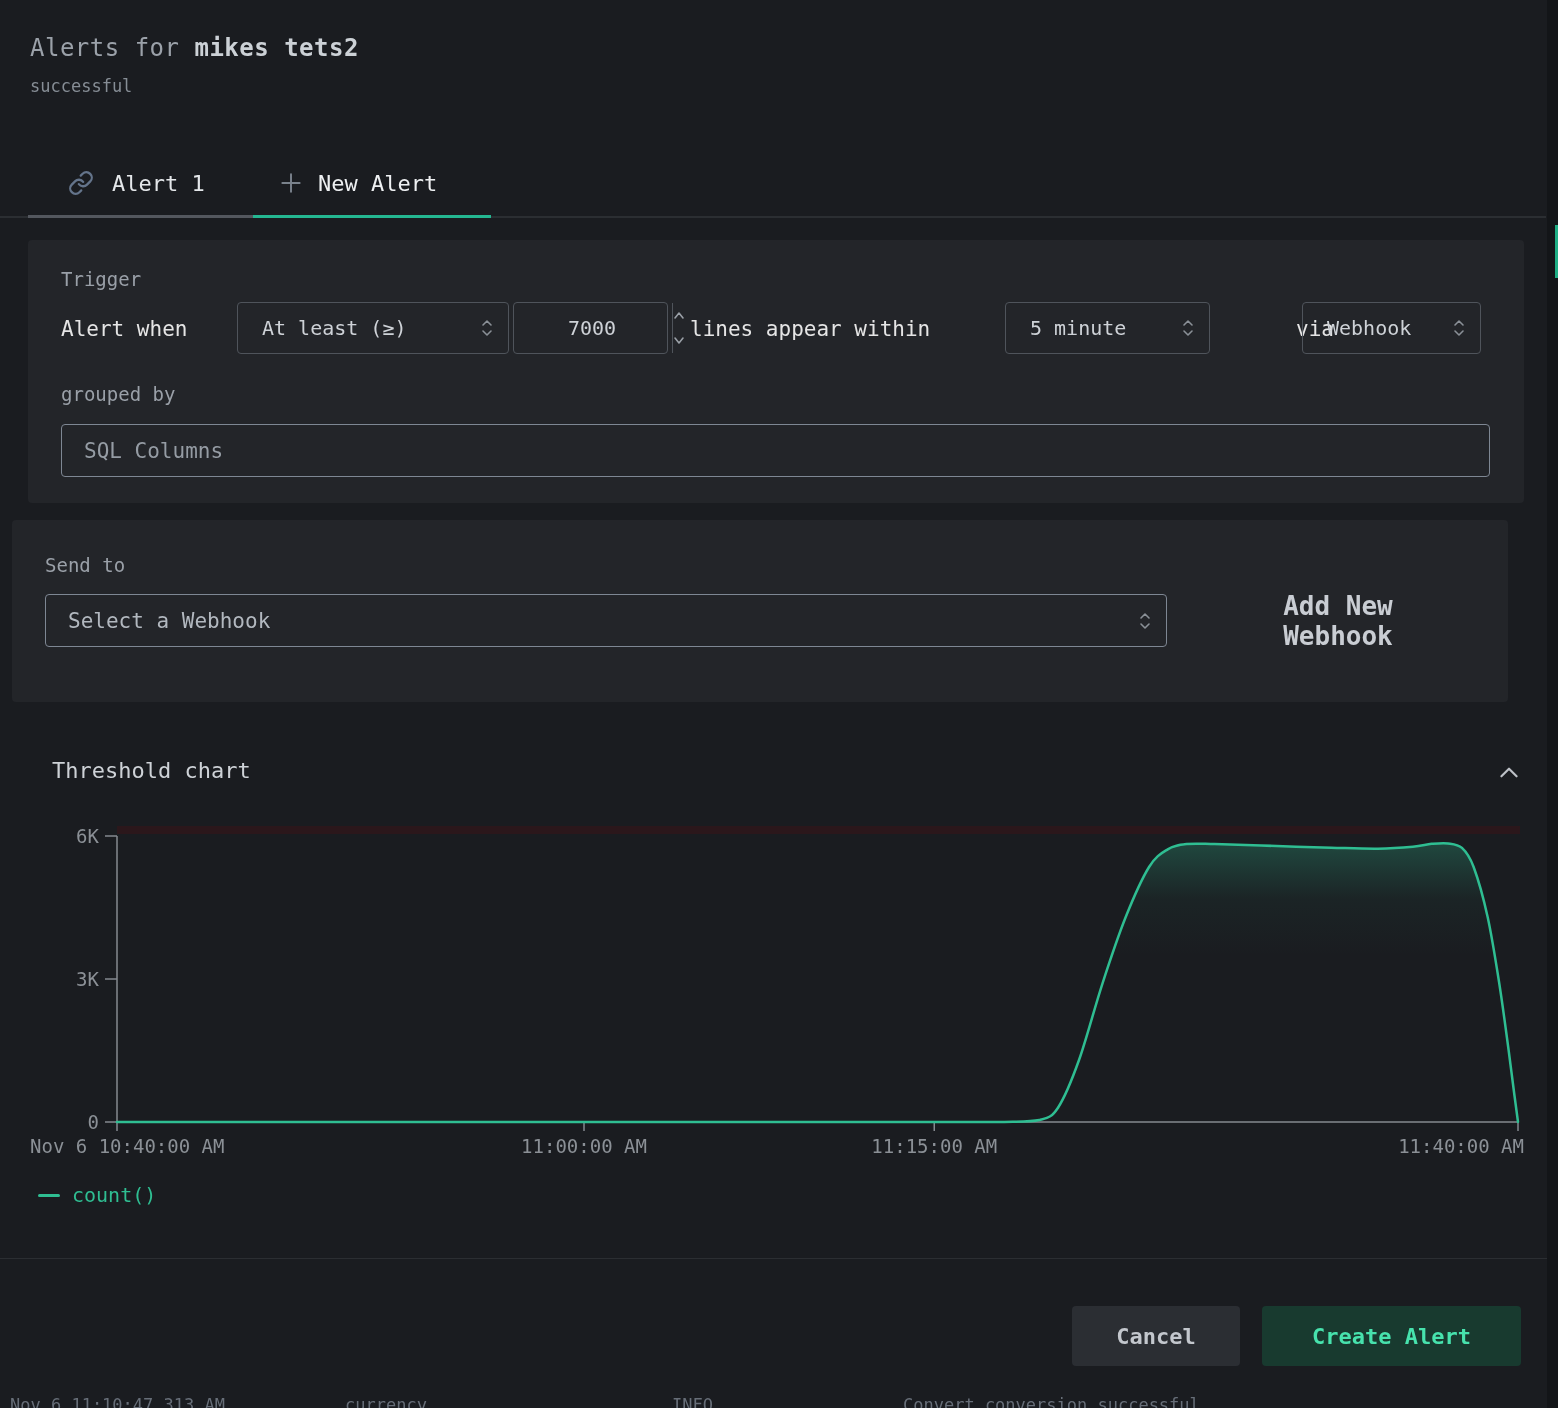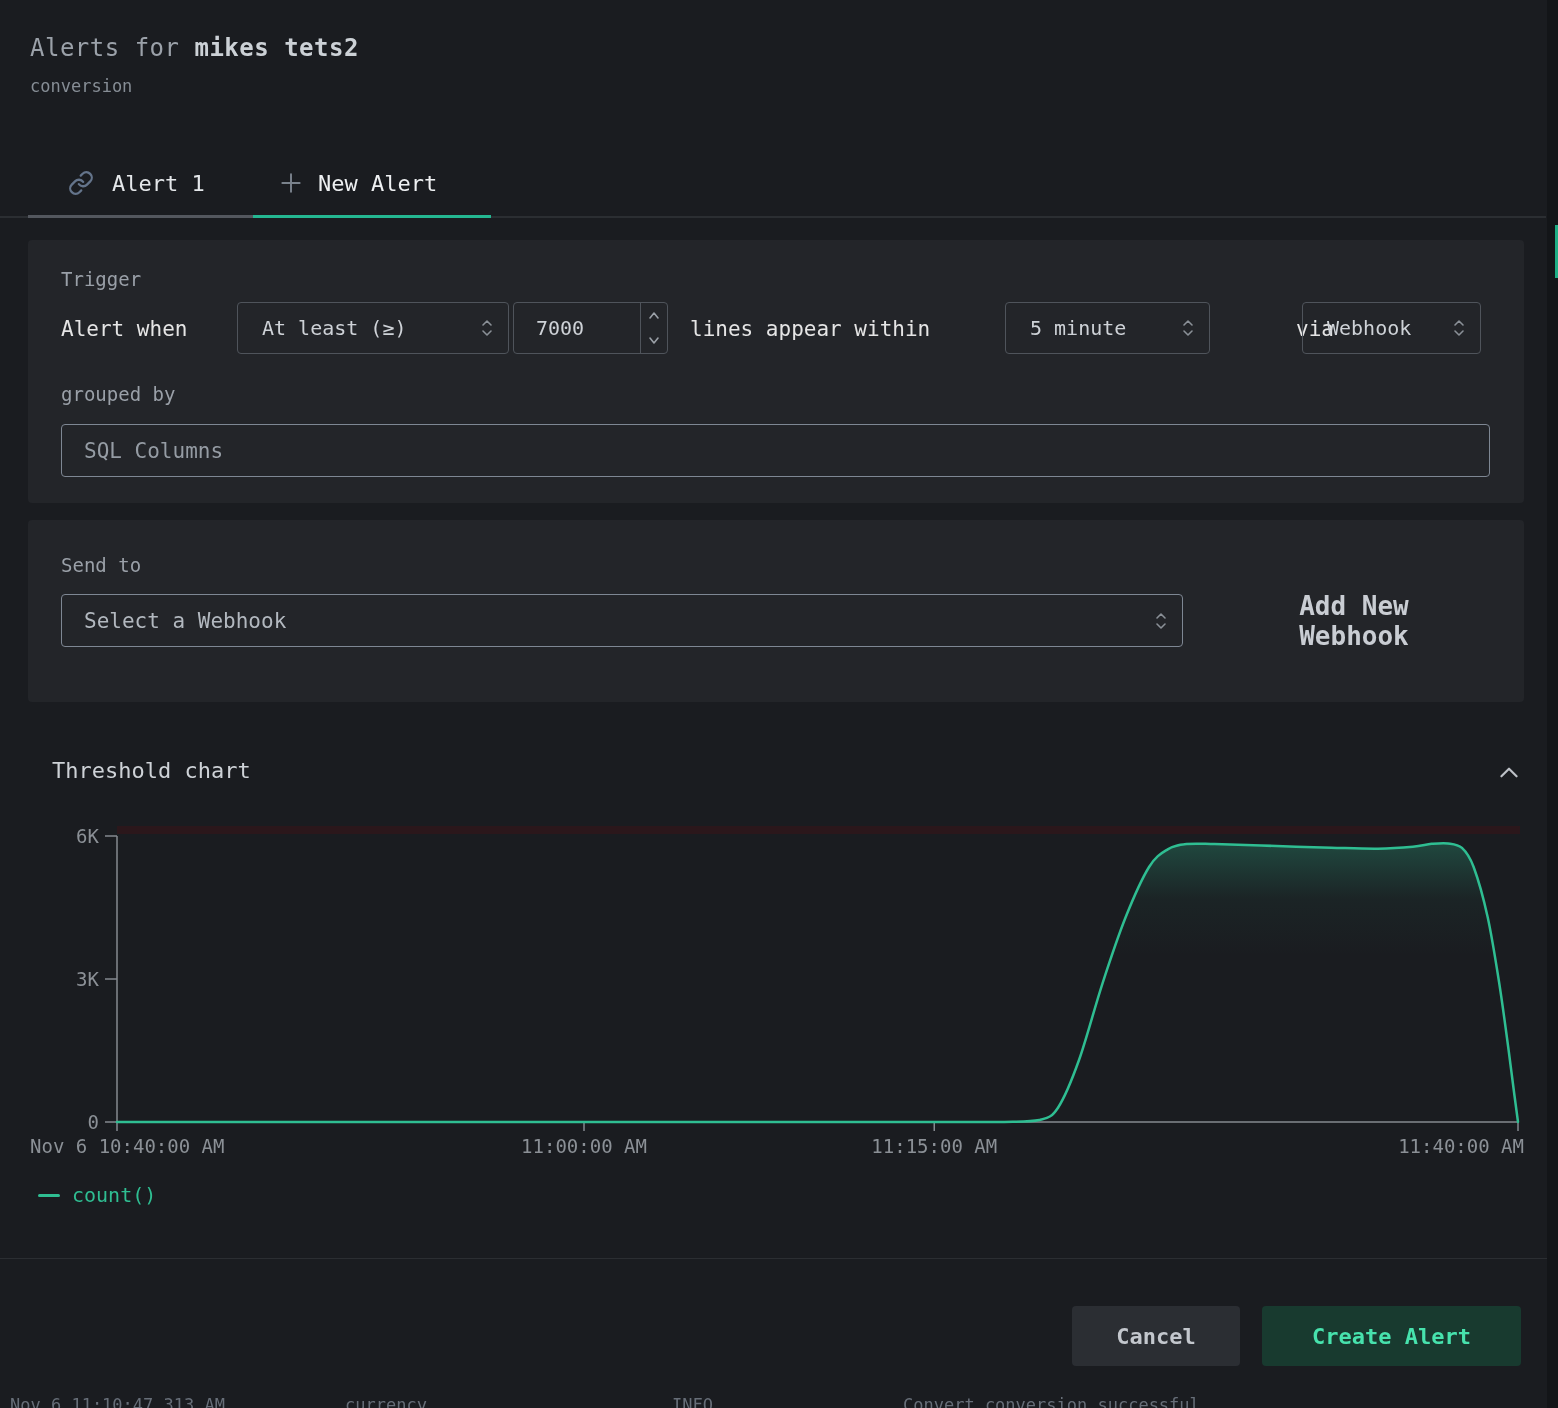--- a/index.html
+++ b/index.html
@@ -21,21 +21,21 @@
   .tab-alert1 { left:28px; width:225px; padding-left:40px; gap:18px; }
   .tab-new { left:253px; width:238px; padding-left:25px; gap:14px; }
   .tab-label { font-size:22px; color:#e4e7ea; }
   .tab-new .tab-label { color:#eef0f2; }
   .underline-inactive { left:28px; top:215px; width:225px; height:3px; background:#53575e; }
   .underline-active { left:253px; top:215px; width:238px; height:3px; background:#24b791; }
 
   
   .panel { background:#232529; border-radius:4px; }
   .panel-trigger { left:28px; top:240px; width:1496px; height:263px; }
-  .panel-send { left:28px; top:520px; width:1496px; height:182px; }
+  .panel-send { left:12px; top:520px; width:1496px; height:182px; }
   .section-label { font-size:19px; color:#9aa0a8; }
   .row-text { font-size:21px; color:#e5e5e5; }
 
   .selectbox {
     position:absolute; height:52px; border:1px solid #4f545b; border-radius:4px;
     display:flex; align-items:center; justify-content:space-between;
     padding:0 14px 0 24px; cursor:pointer; background:transparent;
   }
   .selectbox .sel-text { font-size:20px; color:#ced2d7; white-space:nowrap; }
   .light-border { border:1px solid #7e8793; }
@@ -92,21 +92,21 @@
   .right-strip-accent { left:1555px; top:225px; width:3px; height:53px; background:#1fae85; }
 
   svg { display:block; }
 </style>
 </head>
 <body>
 
 <div id="app">
 
   <div class="abs page-title"><span>Alerts for </span><b>mikes tets2</b></div>
-  <div class="abs page-subtitle">conversion</div>
+  <div class="abs page-subtitle">successful</div>
 
   <div class="abs tabs-baseline"></div>
   <div class="abs tab tab-alert1">
     <span>
       <svg width="26" height="26" viewBox="0 0 24 24" fill="none" stroke="#64748b" stroke-width="2.1" stroke-linecap="round" stroke-linejoin="round">
         <path d="M10 13a5 5 0 0 0 7.54.54l3-3a5 5 0 0 0-7.07-7.07l-1.72 1.71"></path>
         <path d="M14 11a5 5 0 0 0-7.54-.54l-3 3a5 5 0 0 0 7.07 7.07l1.71-1.71"></path>
       </svg>
     </span>
     <span class="tab-label">Alert 1</span>
@@ -131,21 +131,21 @@
     <div class="selectbox" style="left:209px; top:62px; width:272px;">
       <span class="sel-text">At least (≥)</span>
       <span>
         <svg width="14" height="22" viewBox="0 0 14 22" fill="none" stroke="#8a9097" stroke-width="1.6" stroke-linecap="round" stroke-linejoin="round">
           <polyline points="3,8 7,4 11,8"></polyline>
             <polyline points="3,14 7,18 11,14"></polyline>
         </svg>
       </span>
     </div>
 
-    <div class="numbox" style="left:485px; top:62px; width:155px;">
+    <div class="numbox" style="left:485px; top:62px; width:155px;padding-left:32px;">
       <input type="text" value="7000" style="">
       <div class="stepper">
         <div>
           <svg width="12" height="9" viewBox="0 0 12 9" fill="none" stroke="#9aa0a7" stroke-width="1.6" stroke-linecap="round" stroke-linejoin="round">
               <polyline points="2,7 6,2 10,7"></polyline>
             </svg>
         </div>
         <div>
           <svg width="12" height="9" viewBox="0 0 12 9" fill="none" stroke="#9aa0a7" stroke-width="1.6" stroke-linecap="round" stroke-linejoin="round">
               <polyline points="2,2 6,7 10,2"></polyline>

